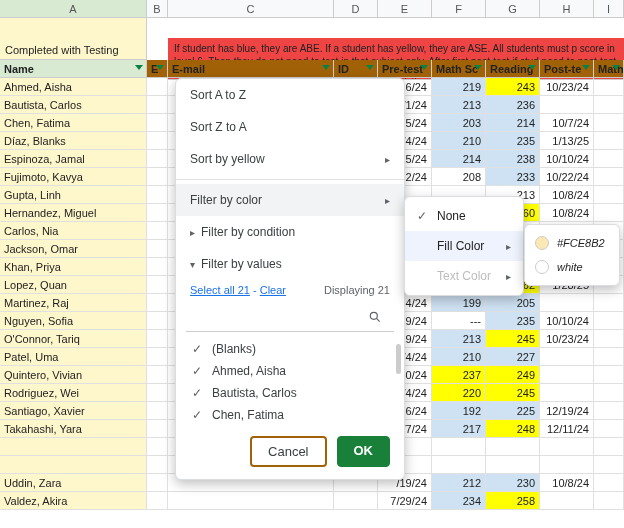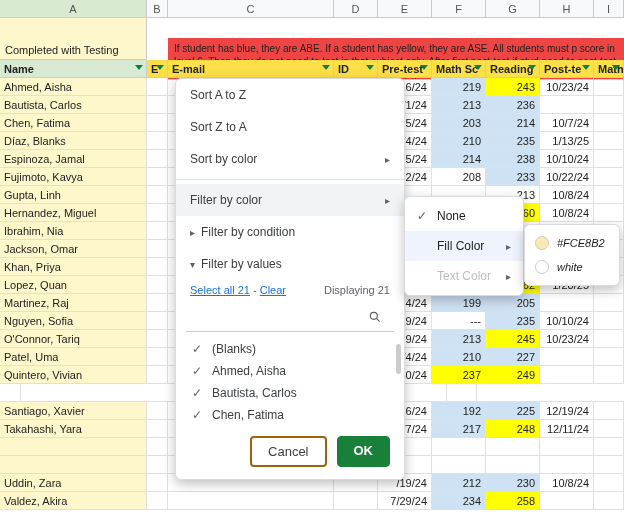--- a/index.html
+++ b/index.html
@@ -50,21 +50,21 @@
     background: #ef4444;
     margin-top: 20px;
   }
   .a1 {
     position: absolute; left:0; top:18px; width:147px; height:42px;
     background:#fff7cc; border-right:1px solid #ccc; border-bottom:1px solid #ccc;
     padding:3px 5px; font-size:11px; display:flex; align-items:flex-end;
   }
   .header-row {
     position: absolute; left:0; top:60px; height:18px; width:624px;
-    display:flex; background:#fde047; border-bottom:1px solid #ccc; font-weight:bold;
+    display:flex; background:#a16207; border-bottom:1px solid #ccc; font-weight:bold;
   }
   .header-row .cell { border-right:1px solid #ccc; padding:0 4px; line-height:18px; overflow:hidden; white-space:nowrap; position:relative; }
   .filter-icon::after {
     content:""; position:absolute; right:3px; top:5px;
     border-left:4px solid transparent; border-right:4px solid transparent;
     border-top:5px solid #0b8043;
   }
   .body { position:absolute; left:0; top:78px; width:624px; }
   .nameA { width:147px; background:#fff7cc; }
   .bg-blue { background:#cfe2f3; }
@@ -232,21 +232,21 @@
         <div class="cell colB"></div>
         <div class="cell colC"></div>
         <div class="cell colD"></div>
         <div class="cell colE date"></div>
         <div class="cell colF num "></div>
         <div class="cell colG num bg-yellow">260</div>
         <div class="cell colH date">10/8/24</div>
         <div class="cell colI"></div>
       </div>
       <div class="row">
-        <div class="cell colA nameA">Ibrahim, Nia</div>
+        <div class="cell colA nameA">Carlos, Nia</div>
         <div class="cell colB"></div>
         <div class="cell colC"></div>
         <div class="cell colD"></div>
         <div class="cell colE date"></div>
         <div class="cell colF num "></div>
         <div class="cell colG num "></div>
         <div class="cell colH date"></div>
         <div class="cell colI"></div>
       </div>
       <div class="row">
@@ -331,20 +331,21 @@
         <div class="cell colB"></div>
         <div class="cell colC"></div>
         <div class="cell colD"></div>
         <div class="cell colE date">/30/24</div>
         <div class="cell colF num bg-yellow">237</div>
         <div class="cell colG num bg-yellow">249</div>
         <div class="cell colH date"></div>
         <div class="cell colI"></div>
       </div>
       <div class="row">
+        <div class="cell colA nameA">Rodriguez, Wei</div>
         <div class="cell colB"></div>
         <div class="cell colC"></div>
         <div class="cell colD"></div>
         <div class="cell colE date">1/4/24</div>
         <div class="cell colF num bg-yellow">220</div>
         <div class="cell colG num bg-yellow">245</div>
         <div class="cell colH date"></div>
         <div class="cell colI"></div>
       </div>
       <div class="row">
@@ -417,21 +418,21 @@
 </div>
 
 <div class="popover">
   <div class="pop-item">
       <span>Sort A to Z</span>
     </div>
   <div class="pop-item">
       <span>Sort Z to A</span>
     </div>
   <div class="pop-item arrow-right">
-      <span>Sort by color</span>
+      <span>Sort by yellow</span>
     </div>
   <div class="divider"></div>
   <div class="pop-item hover arrow-right">
       <span>Filter by color</span>
     </div>
   <div class="pop-item">
       <span class="disclosure">Filter by condition</span>
     </div>
   <div class="pop-item">
       <span class="disclosure-open">Filter by values</span>

